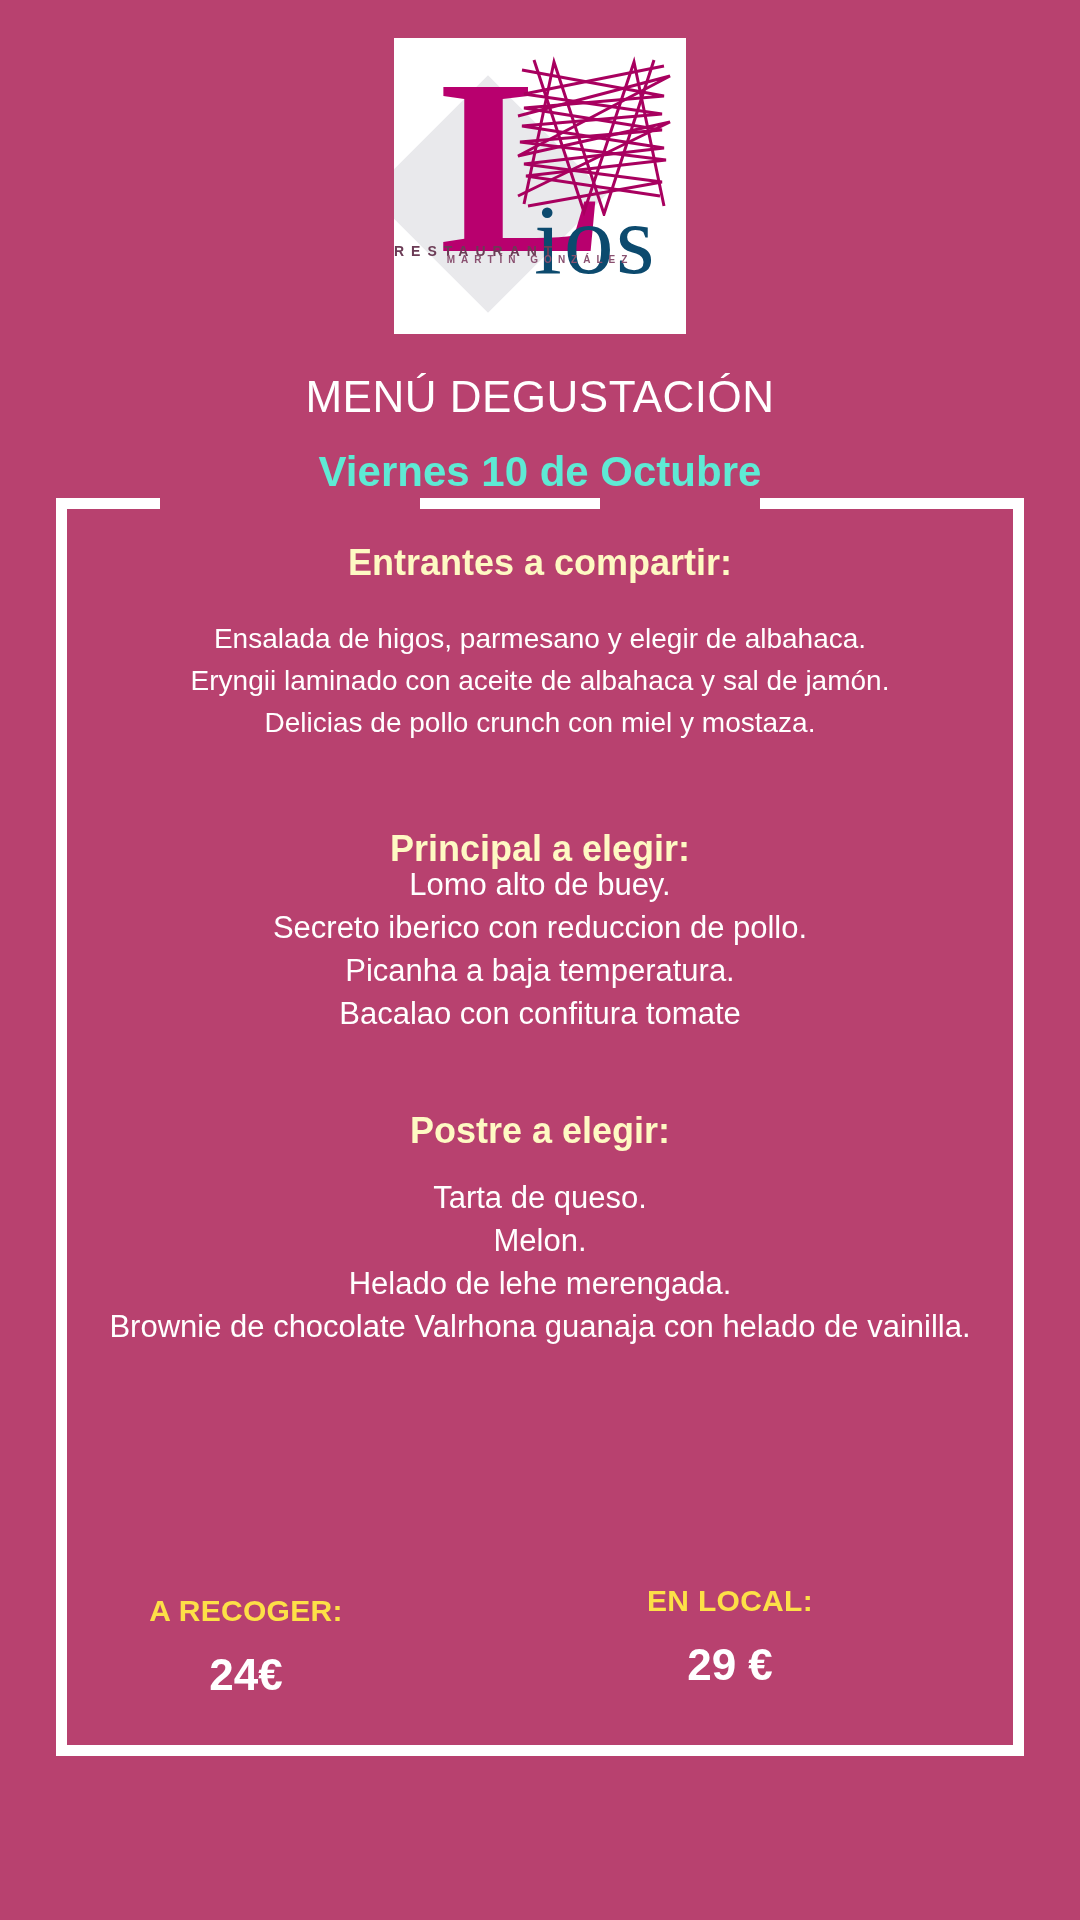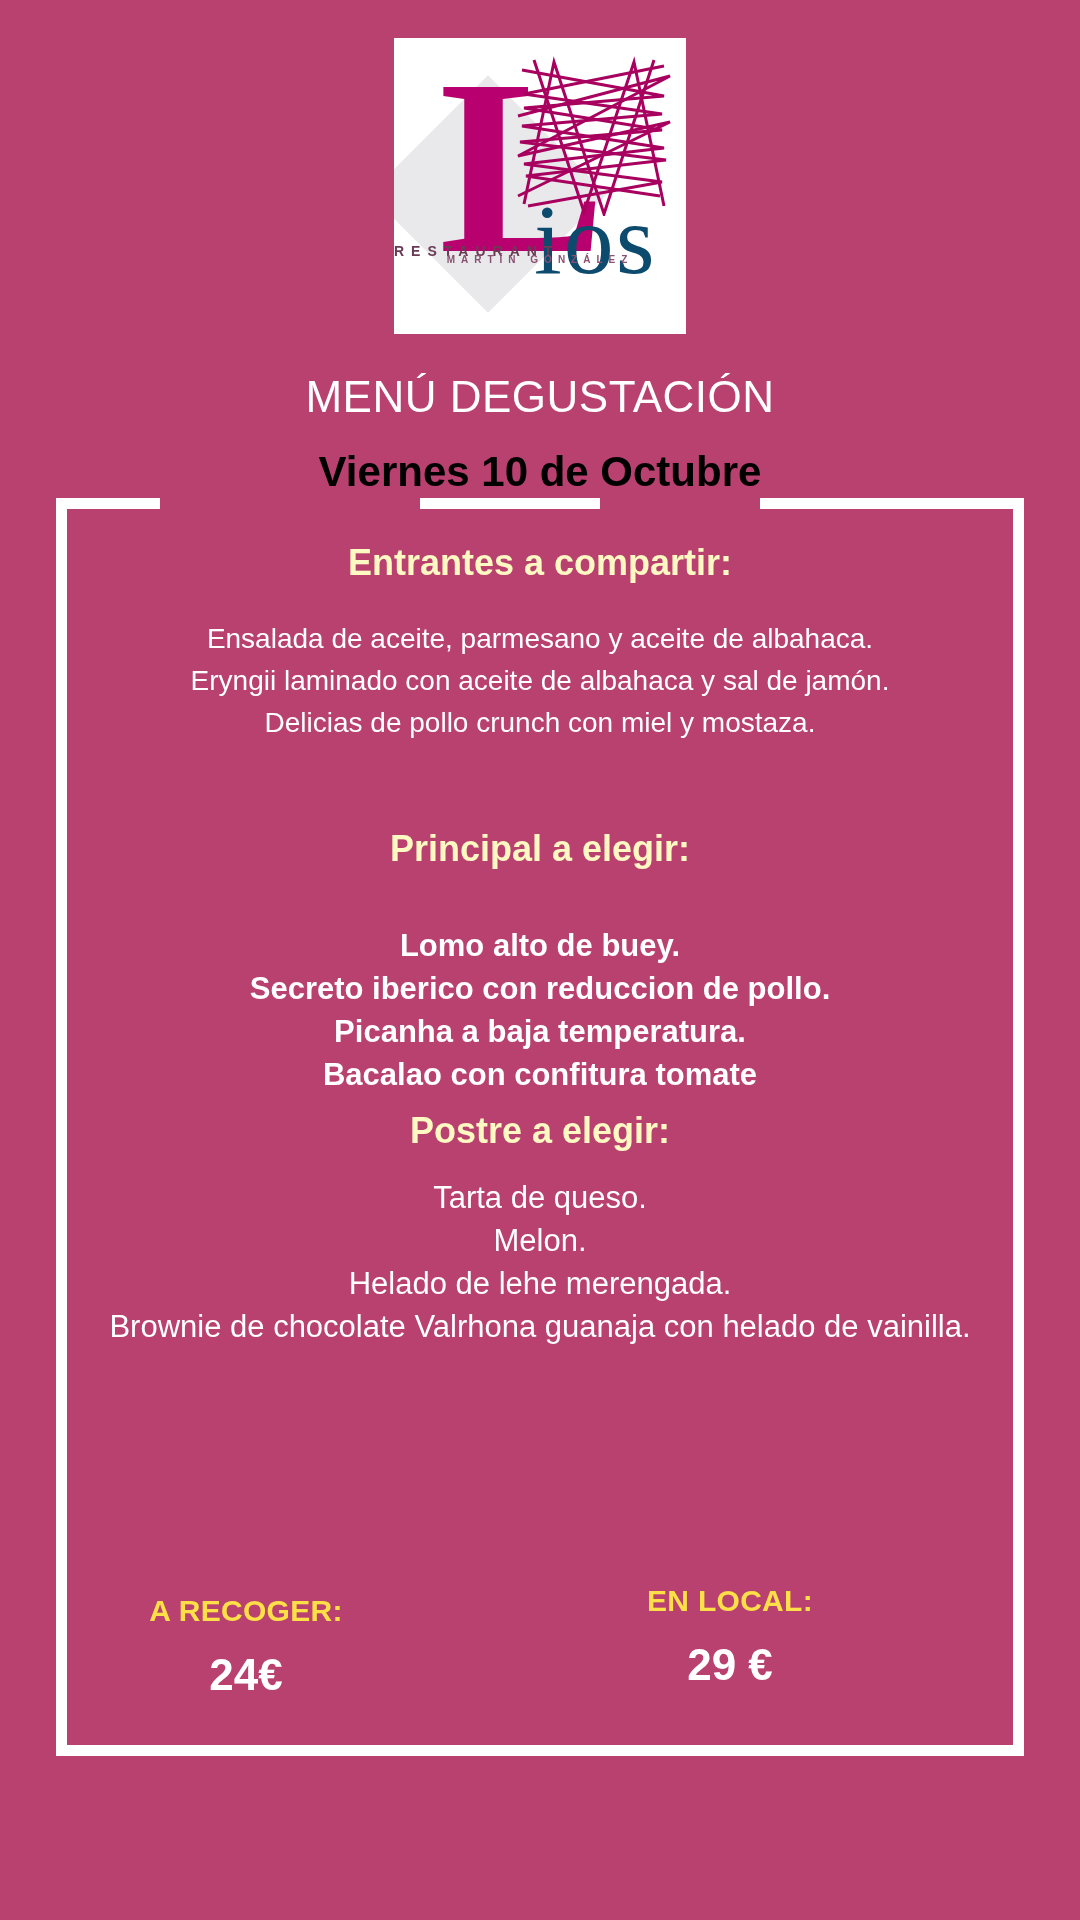--- a/index.html
+++ b/index.html
@@ -101,21 +101,21 @@
     font-size: 44px;
     font-weight: 400;
     letter-spacing: 0.5px;
   }
   .subtitle {
     position: absolute;
     top: 448px;
     left: 0;
     width: 100%;
     text-align: center;
-    color: #000000;
+    color: #5eead4;
     font-size: 42px;
     font-weight: 600;
   }
 
   
   .frame {
     position: absolute;
     left: 56px;
     top: 498px;
     width: 968px;
@@ -156,21 +156,21 @@
     font-size: 31px;
     line-height: 43px;
   }
   .lines div { white-space: nowrap; }
   .lines.wrap div { white-space: normal; padding: 0 90px; }
 
   #entrantes-head { top: 542px; }
   #entrantes-body { top: 618px; }
 
   #principal-head { top: 828px; }
-  #principal-body { top: 924px; font-weight: bold; }
+  #principal-body { top: 863px; }
 
   #postre-head { top: 1110px; }
   #postre-body { top: 1176px; }
 
   
   .price-block {
     position: absolute;
     text-align: center;
   }
   .price-label {
@@ -212,21 +212,21 @@
 
 <div class="title">MENÚ DEGUSTACIÓN</div>
 <div class="subtitle">Viernes 10 de Octubre</div>
 
 <div class="frame"></div>
 <div class="frame-gap gap-left"></div>
 <div class="frame-gap gap-right"></div>
 
 <div class="section-head" id="entrantes-head">Entrantes a compartir:</div>
 <div class="lines" id="entrantes-body">
-  <div>Ensalada de aceite, parmesano y aceite de albahaca.</div>
+  <div>Ensalada de higos, parmesano y elegir de albahaca.</div>
   <div>Eryngii laminado con aceite de albahaca y sal de jamón.</div>
   <div>Delicias de pollo crunch con miel y mostaza.</div>
 </div>
 
 <div class="section-head" id="principal-head">Principal a elegir:</div>
 <div class="lines big" id="principal-body">
   <div>Lomo alto de buey.</div>
   <div>Secreto iberico con reduccion de pollo.</div>
   <div>Picanha a baja temperatura.</div>
   <div>Bacalao con confitura tomate</div>

